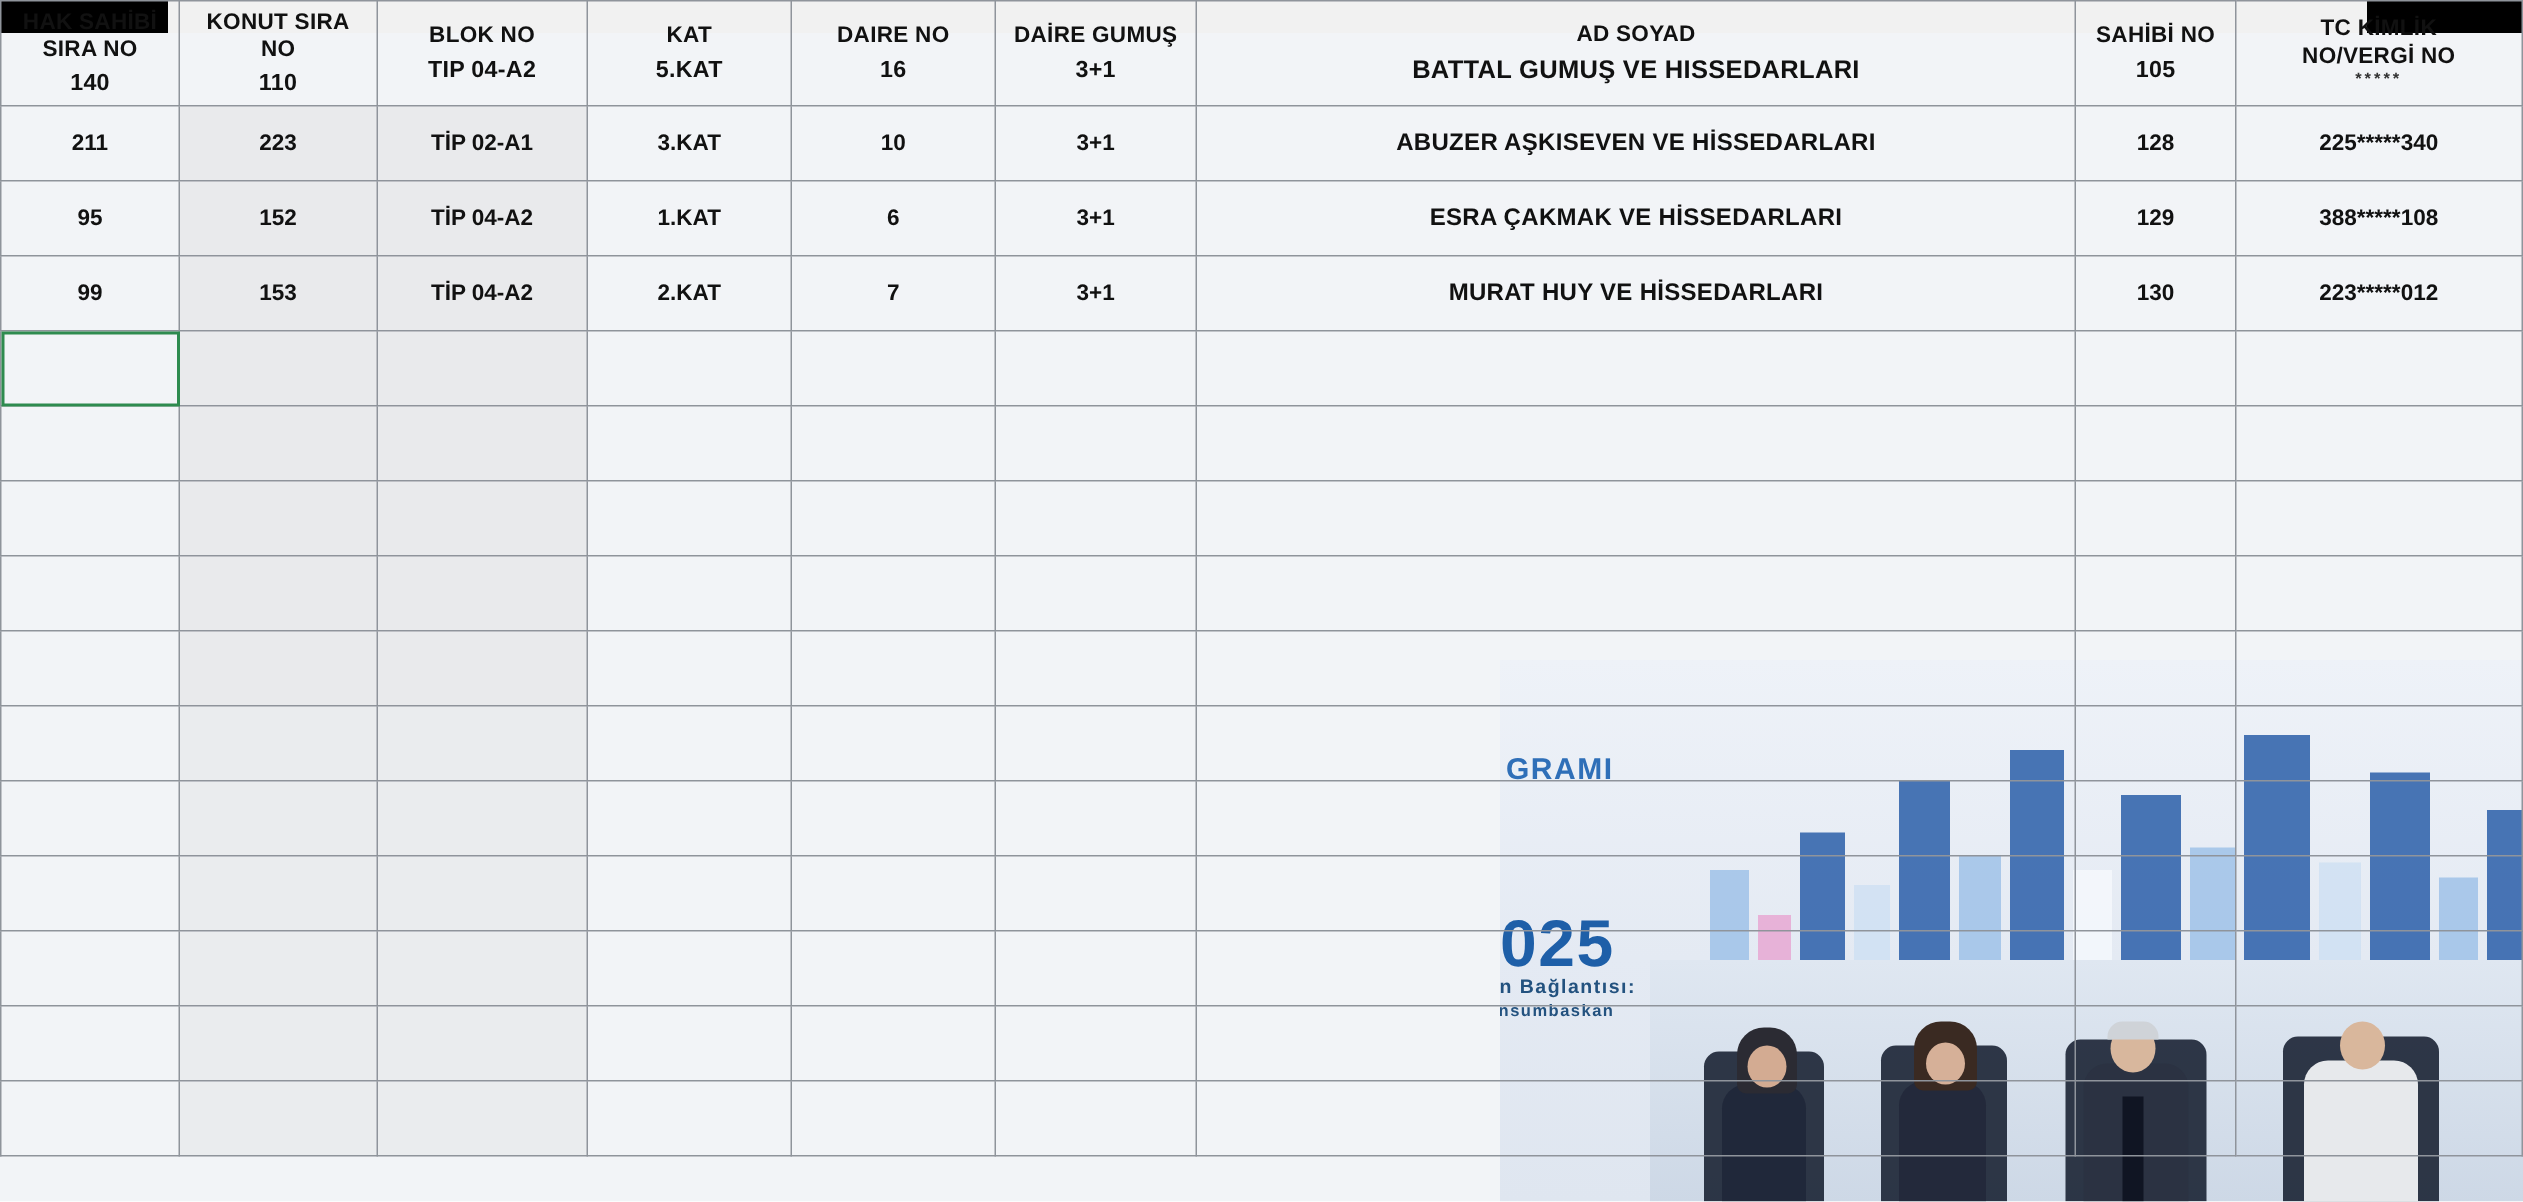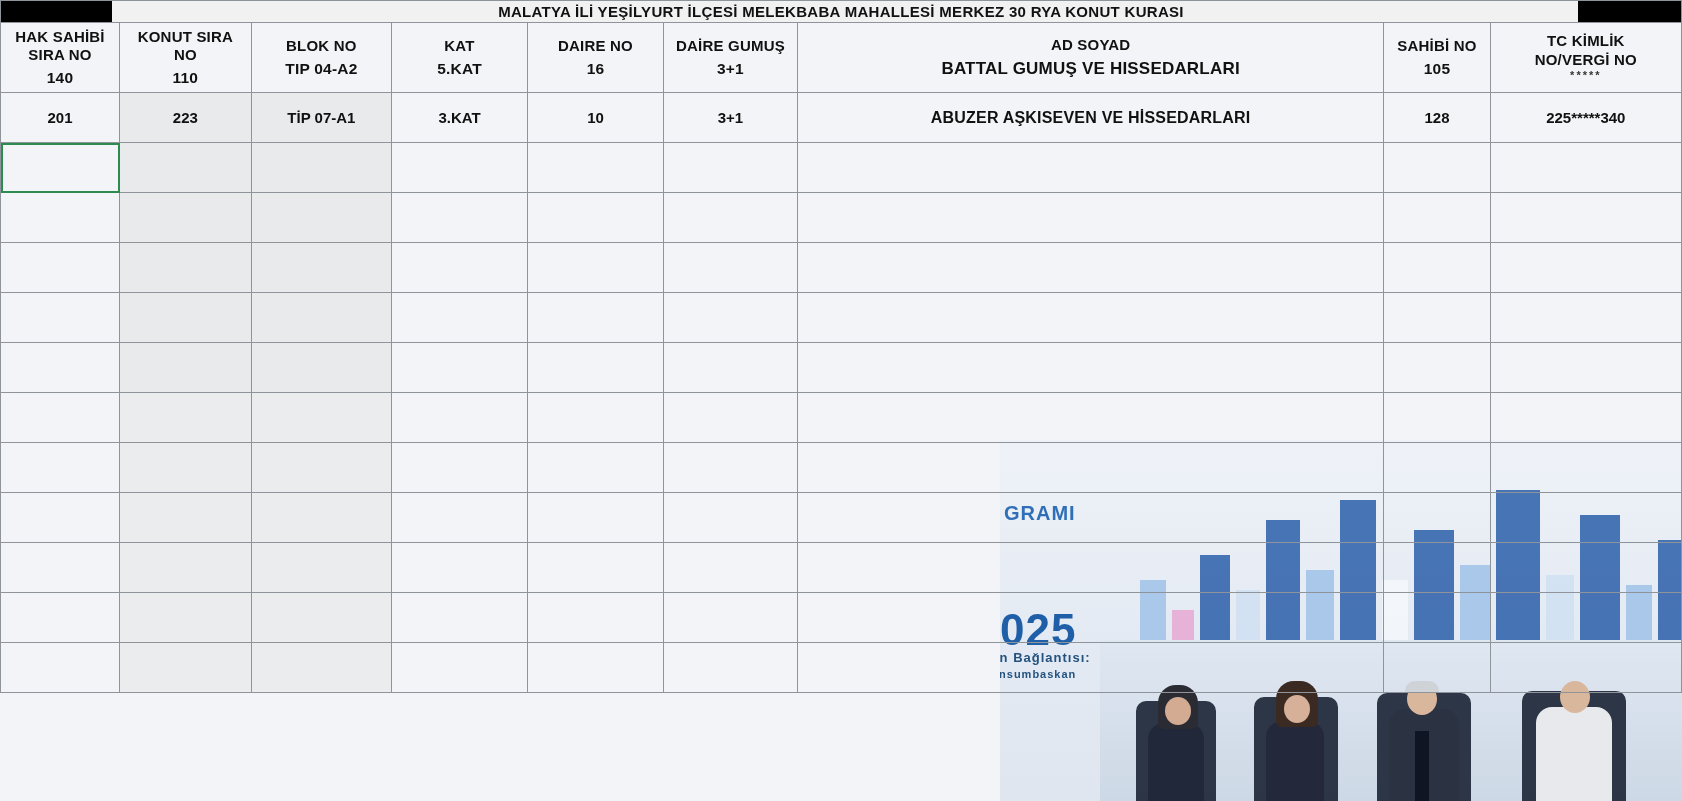--- a/index.html
+++ b/index.html
@@ -203,23 +203,20 @@
           <col class="c2">
           <col class="c3">
           <col class="c4">
           <col class="c5">
         <col class="c6">
           <col class="c7">
           <col class="c8">
           <col class="c9">
       </colgroup>
       <tbody>
-        <tr class="title-row">
-          <td colspan="9">MALATYA İLİ YEŞİLYURT İLÇESİ MELEKBABA MAHALLESİ MERKEZ 30 RYA KONUT KURASI</td>
-        </tr>
 
         <tr class="head-row">
           <th>
             <span class="hl">HAK SAHİBİ</span>
             <span class="hl">SIRA NO</span>
             <span class="hv">140</span>
           </th>
           <th>
             <span class="hl">KONUT SIRA</span>
             <span class="hl">NO</span>
@@ -250,32 +247,54 @@
             <span class="hv">105</span>
           </th>
           <th>
             <span class="hl">TC KİMLİK</span>
             <span class="hl">NO/VERGİ NO</span>
             <span class="stars">*****</span>
           </th>
         </tr>
 
         <tr class="data-row">
-          <td>201</td>
+          <td>211</td>
           <td class="shade">223</td>
-          <td class="shade">TİP 07-A1</td>
+          <td class="shade">TİP 02-A1</td>
           <td>3.KAT</td>
           <td>10</td>
           <td>3+1</td>
           <td class="name">ABUZER AŞKISEVEN VE HİSSEDARLARI</td>
           <td>128</td>
           <td>225*****340</td>
         </tr>
 
-
+        <tr class="data-row">
+          <td>95</td>
+          <td class="shade">152</td>
+          <td class="shade">TİP 04-A2</td>
+          <td>1.KAT</td>
+          <td>6</td>
+          <td>3+1</td>
+          <td class="name">ESRA ÇAKMAK VE HİSSEDARLARI</td>
+          <td>129</td>
+          <td>388*****108</td>
+        </tr>
+
+        <tr class="data-row">
+          <td>99</td>
+          <td class="shade">153</td>
+          <td class="shade">TİP 04-A2</td>
+          <td>2.KAT</td>
+          <td>7</td>
+          <td>3+1</td>
+          <td class="name">MURAT HUY VE HİSSEDARLARI</td>
+          <td>130</td>
+          <td>223*****012</td>
+        </tr>
 
         <tr class="empty-row">
           <td class="sel"></td>
           <td class="shade"></td>
           <td class="shade"></td>
           <td></td>
           <td></td>
           <td></td>
           <td></td>
           <td></td>

